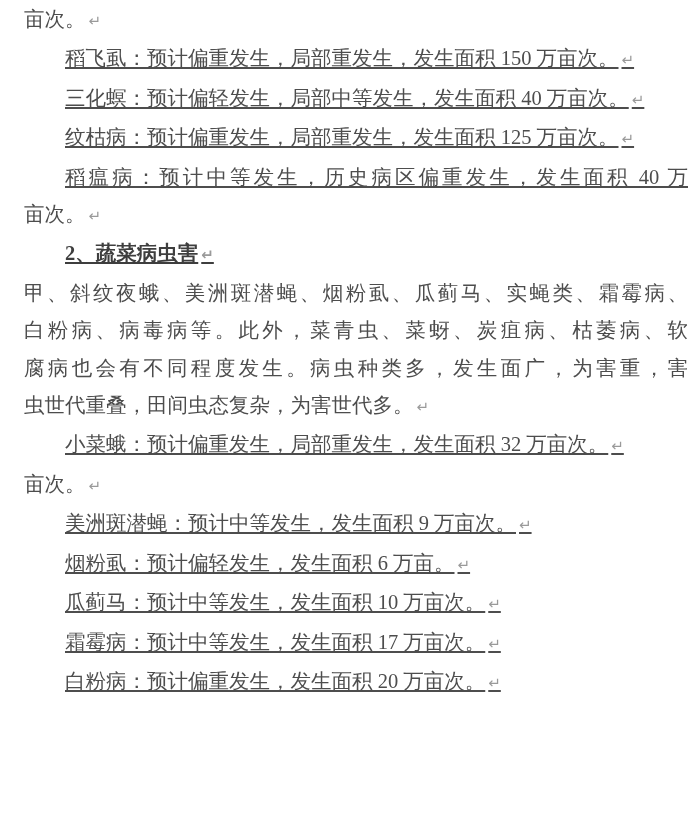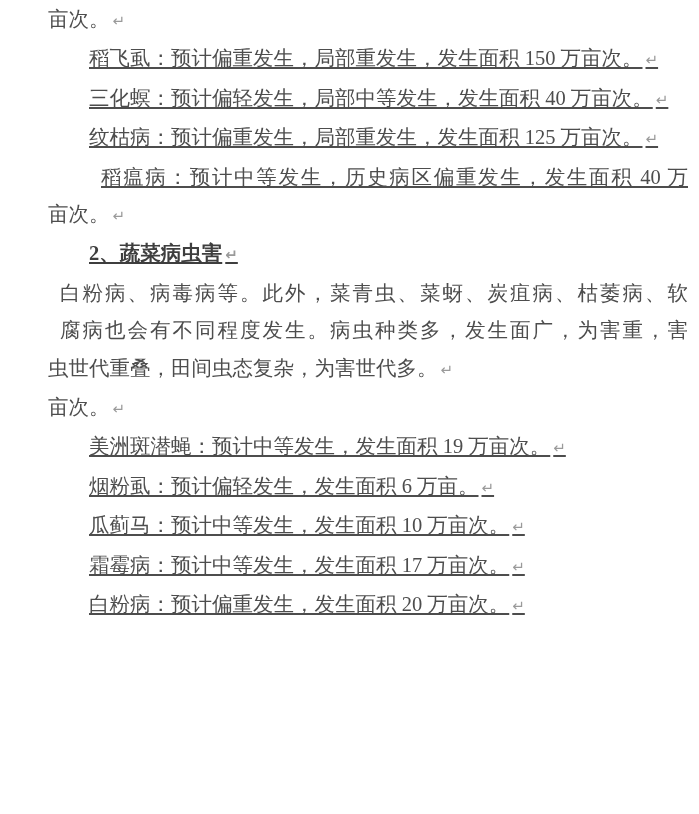--- a/index.html
+++ b/index.html
@@ -2,32 +2,32 @@
 <html><head>
 <meta charset="utf-8">
 <style>
   html,body{margin:0;padding:0;background:#ffffff;}
   .page{
     position:relative;
     width:699px;height:814px;
     box-sizing:border-box;
     background:#ffffff;
     overflow:hidden;
-    padding:1px 11px 0 48px;
+    padding:1px 11px 0 24px;
     font-family:"Liberation Serif","DejaVu Serif",serif;
     color:#4d4d4d;
     font-size:20.5px;
     line-height:37.4px;
   }
   .para{margin:0;}
   .line{
     text-align:justify;
     text-align-last:left;
   }
-  .line.fill{text-align-last:justify;margin-left:12px;}
+  .line.fill{text-align-last:justify;}
   .line.indent{text-indent:41px;text-decoration:underline;}
   .heading{font-weight:bold;color:#3e3e3e;}
   .pmark{
     color:#9a9a9a;
     font-size:15px;
     margin-left:3px;
     font-family:"DejaVu Sans",sans-serif;
   }
 </style>
 </head>
@@ -54,33 +54,37 @@
   <div class="para">
     <div class="line indent fill"><span>稻瘟病：预计中等发生，历史病区偏重发生，发生面积 40 万</span></div>
     <div class="line"><span>亩次。</span><span class="pmark">↵</span></div>
   </div>
 
   <div class="para heading">
     <div class="line indent"><span>2、蔬菜病虫害</span><span class="pmark">↵</span></div>
   </div>
 
   <div class="para">
+    <div class="line fill"><span>甲、斜纹夜蛾、美洲斑潜蝇、烟粉虱、瓜蓟马、实蝇类、霜霉病、</span></div>
     <div class="line fill"><span>白粉病、病毒病等。此外，菜青虫、菜蚜、炭疽病、枯萎病、软</span></div>
     <div class="line fill"><span>腐病也会有不同程度发生。病虫种类多，发生面广，为害重，害</span></div>
     <div class="line"><span>虫世代重叠，田间虫态复杂，为害世代多。</span><span class="pmark">↵</span></div>
   </div>
 
+  <div class="para">
+    <div class="line indent"><span>小菜蛾：预计偏重发生，局部重发生，发生面积 32 万亩次。</span><span class="pmark">↵</span></div>
+  </div>
 
   <div class="para">
     <div class="line"><span>亩次。</span><span class="pmark">↵</span></div>
   </div>
 
 
   <div class="para">
-    <div class="line indent"><span>美洲斑潜蝇：预计中等发生，发生面积 19 万亩次。</span><span class="pmark">↵</span></div>
+    <div class="line indent"><span>美洲斑潜蝇：预计中等发生，发生面积 9 万亩次。</span><span class="pmark">↵</span></div>
   </div>
 
   <div class="para">
     <div class="line indent"><span>烟粉虱：预计偏轻发生，发生面积 6 万亩。</span><span class="pmark">↵</span></div>
   </div>
 
   <div class="para">
     <div class="line indent"><span>瓜蓟马：预计中等发生，发生面积 10 万亩次。</span><span class="pmark">↵</span></div>
   </div>
 

